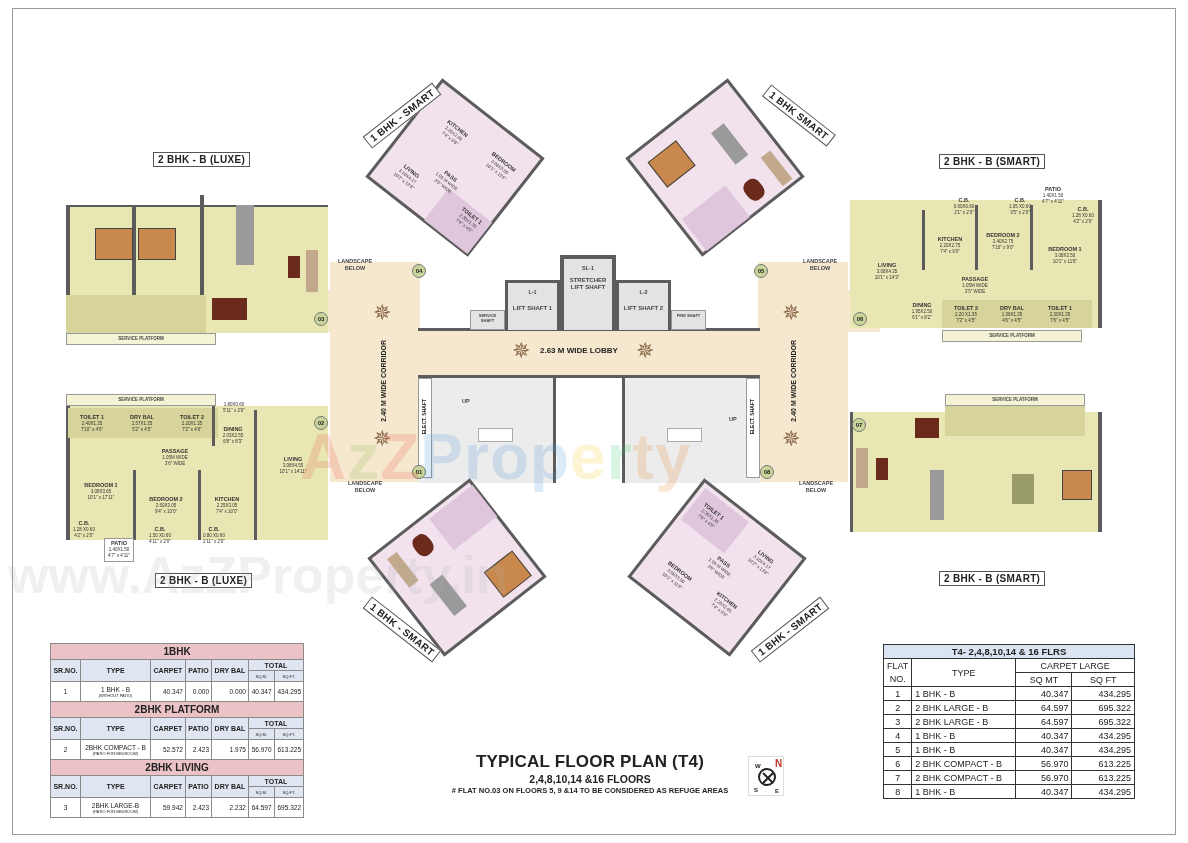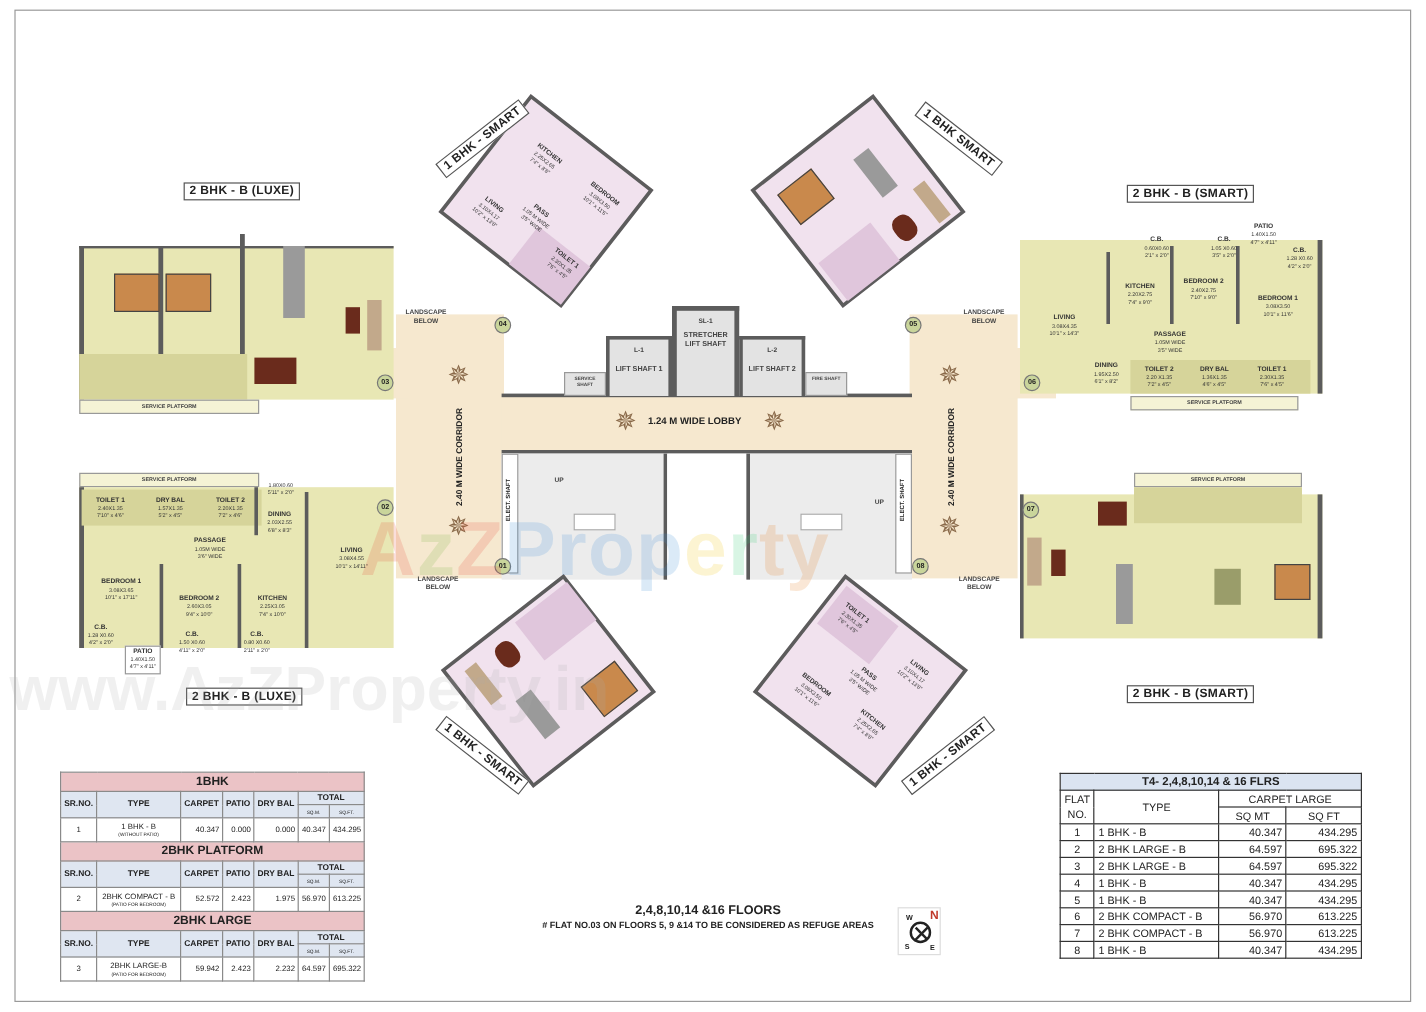--- a/index.html
+++ b/index.html
@@ -84,21 +84,21 @@
 <div class="abs grey" style="left:616px;top:280px;width:55px;height:50px;border:3px solid #5c5c5c;border-bottom:none;">
   <div class="small" style="left:0;top:6px;width:49px;">L-2</div>
   <div class="small" style="left:0;top:22px;width:49px;font-size:6px;">LIFT SHAFT 2</div>
 </div>
 <div class="abs grey" style="left:470px;top:310px;width:35px;height:20px;border:1px solid #999;">
   <div class="small" style="left:2px;top:3px;width:29px;font-size:4px;">SERVICE SHAFT</div>
 </div>
 <div class="abs grey" style="left:671px;top:310px;width:35px;height:20px;border:1px solid #999;">
   <div class="small" style="left:2px;top:3px;width:29px;font-size:4px;">FIRE SHAFT</div>
 </div>
-<div class="abs" style="left:540px;top:346px;font-size:8px;font-weight:bold;">1.24 M WIDE LOBBY</div>
+<div class="abs" style="left:540px;top:346px;font-size:8px;font-weight:bold;">2.63 M WIDE LOBBY</div>
 <div class="star" style="left:512px;top:340px;">✵</div>
 <div class="star" style="left:636px;top:340px;">✵</div>
 <div class="star" style="left:373px;top:302px;">✵</div>
 <div class="star" style="left:373px;top:428px;">✵</div>
 <div class="star" style="left:782px;top:302px;">✵</div>
 <div class="star" style="left:782px;top:428px;">✵</div>
 <div class="vtext" style="left:380px;top:340px;">2.40 M WIDE CORRIDOR</div>
 <div class="vtext" style="left:790px;top:340px;">2.40 M WIDE CORRIDOR</div>
 
 <div class="abs wall" style="left:418px;top:375px;width:342px;height:3px;"></div>
@@ -316,21 +316,21 @@
       <td>2</td>
       <td><span>2BHK COMPACT - B</span><span class="note">(PATIO FOR BEDROOM)</span></td>
       <td class="num">52.572</td>
       <td class="num">2.423</td>
       <td class="num">1.975</td>
       <td class="num">56.970</td>
       <td class="num">613.225</td>
     </tr>
 
     <tr>
-        <td colspan="7" class="sec">2BHK LARGE</td>
+        <td colspan="7" class="sec">2BHK LIVING</td>
       </tr>
     <tr>
       <td rowspan="2" class="hd">SR.NO.</td>
       <td rowspan="2" class="hd">TYPE</td>
       <td rowspan="2" class="hd">CARPET</td>
       <td rowspan="2" class="hd">PATIO</td>
       <td rowspan="2" class="hd">DRY BAL</td>
       <td colspan="2" class="hd">TOTAL</td>
     </tr>
     <tr>
@@ -343,20 +343,21 @@
       <td class="num">59.942</td>
       <td class="num">2.423</td>
       <td class="num">2.232</td>
       <td class="num">64.597</td>
       <td class="num">695.322</td>
     </tr>
   </tbody>
 </table>
 
 <div class="title-block">
+  <div class="title-main">TYPICAL FLOOR PLAN (T4)</div>
   <div class="title-sub">2,4,8,10,14 &amp;16 FLOORS</div>
   <div class="title-note"># FLAT NO.03 ON FLOORS 5, 9 &amp;14 TO BE CONSIDERED AS REFUGE AREAS</div>
 </div>
 
 <div class="compass">
   <div class="ring">
       <div class="x1"></div>
       <div class="x2"></div>
     </div>
   <span class="l" style="left:6px;top:6px;">W</span>

